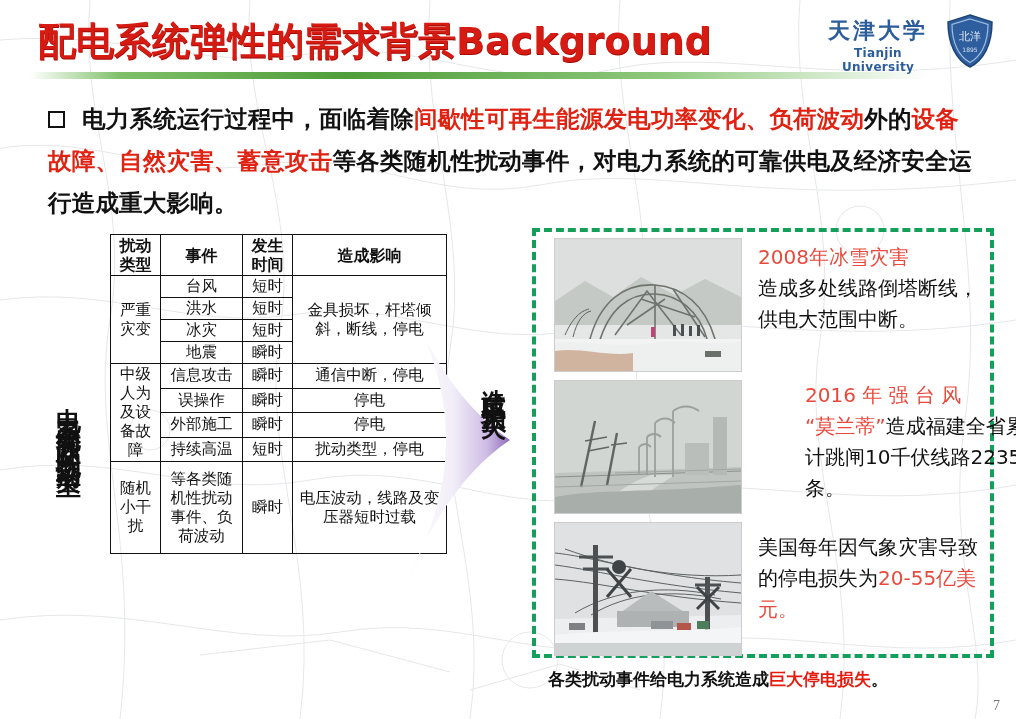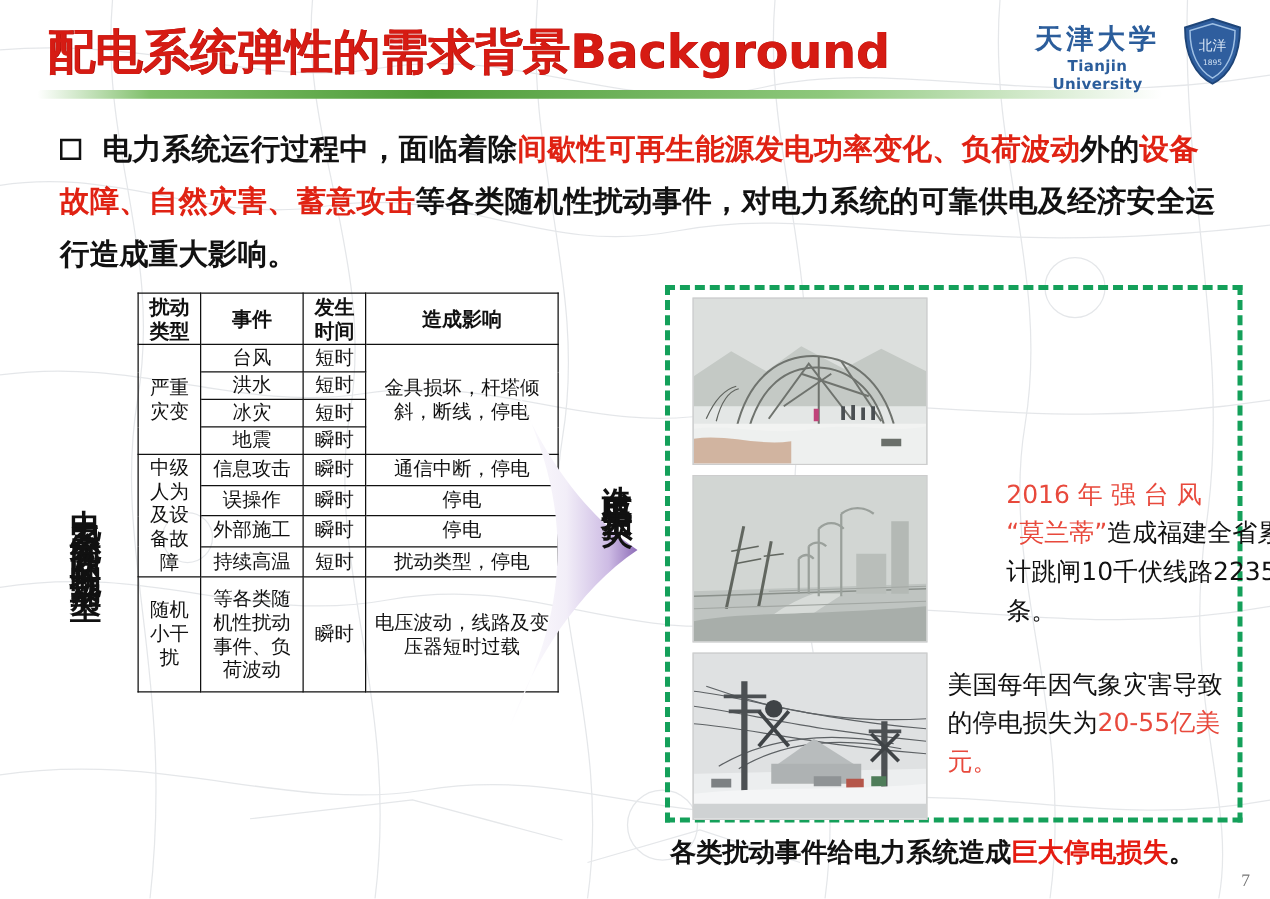--- a/index.html
+++ b/index.html
@@ -103,22 +103,22 @@
   }
   .case-photo svg{display:block;width:100%;height:100%;}
   .case-text{
     position:absolute;left:212px;width:238px;
     font-size:20px;line-height:31px;color:#111;font-weight:normal;
   }
   .case-text .hl{color:#e8493c;}
 
   
   #bottom-caption{
-    position:absolute;left:536px;top:668px;width:450px;
-    font-size:21px;font-weight:bold;color:#111;white-space:nowrap;
+    position:absolute;left:548px;top:668px;width:450px;
+    font-size:17px;font-weight:bold;color:#111;white-space:nowrap;
   }
   #bottom-caption .hl{color:#e51b10;}
   #page-number{
     position:absolute;right:16px;top:698px;
     font-size:14px;color:#777;font-family:"Liberation Serif",serif;
   }
 </style>
 </head>
 <body>
 
@@ -276,20 +276,24 @@
           <g fill="#4a4f52">
             <rect x="118" y="86" width="3" height="11"></rect>
             <rect x="126" y="85" width="3" height="12"></rect>
             <rect x="134" y="87" width="3" height="10"></rect>
             <rect x="142" y="86" width="3" height="11"></rect>
           </g>
           <rect x="96" y="88" width="4" height="10" fill="#c0447a"></rect>
           <rect x="150" y="112" width="16" height="6" fill="#6a6f6a"></rect>
         </svg>
       </div>
+      <div class="case-text" style="top:4px;">
+        <span class="hl">2008年冰雪灾害</span><br>
+        <span>造成多处线路倒塔断线，供电大范围中断。</span>
+      </div>
     </div>
 
     <div class="case-row" style="top:148px;height:136px;">
       <div class="case-photo">
         <svg viewBox="0 0 186 132" preserveAspectRatio="none">
           <rect width="186" height="132" fill="#c9cecb"></rect>
           <rect width="186" height="92" fill="#d2d6d3"></rect>
           <path d="M0,92 L186,86 L186,132 L0,132 Z" fill="#bfc4c1"></path>
           <path d="M40,132 C58,112 78,100 96,94 L120,94 C104,104 84,116 70,132 Z" fill="#d7dbd8"></path>
           <g stroke="#8b918c" stroke-width="1.2" fill="none">

